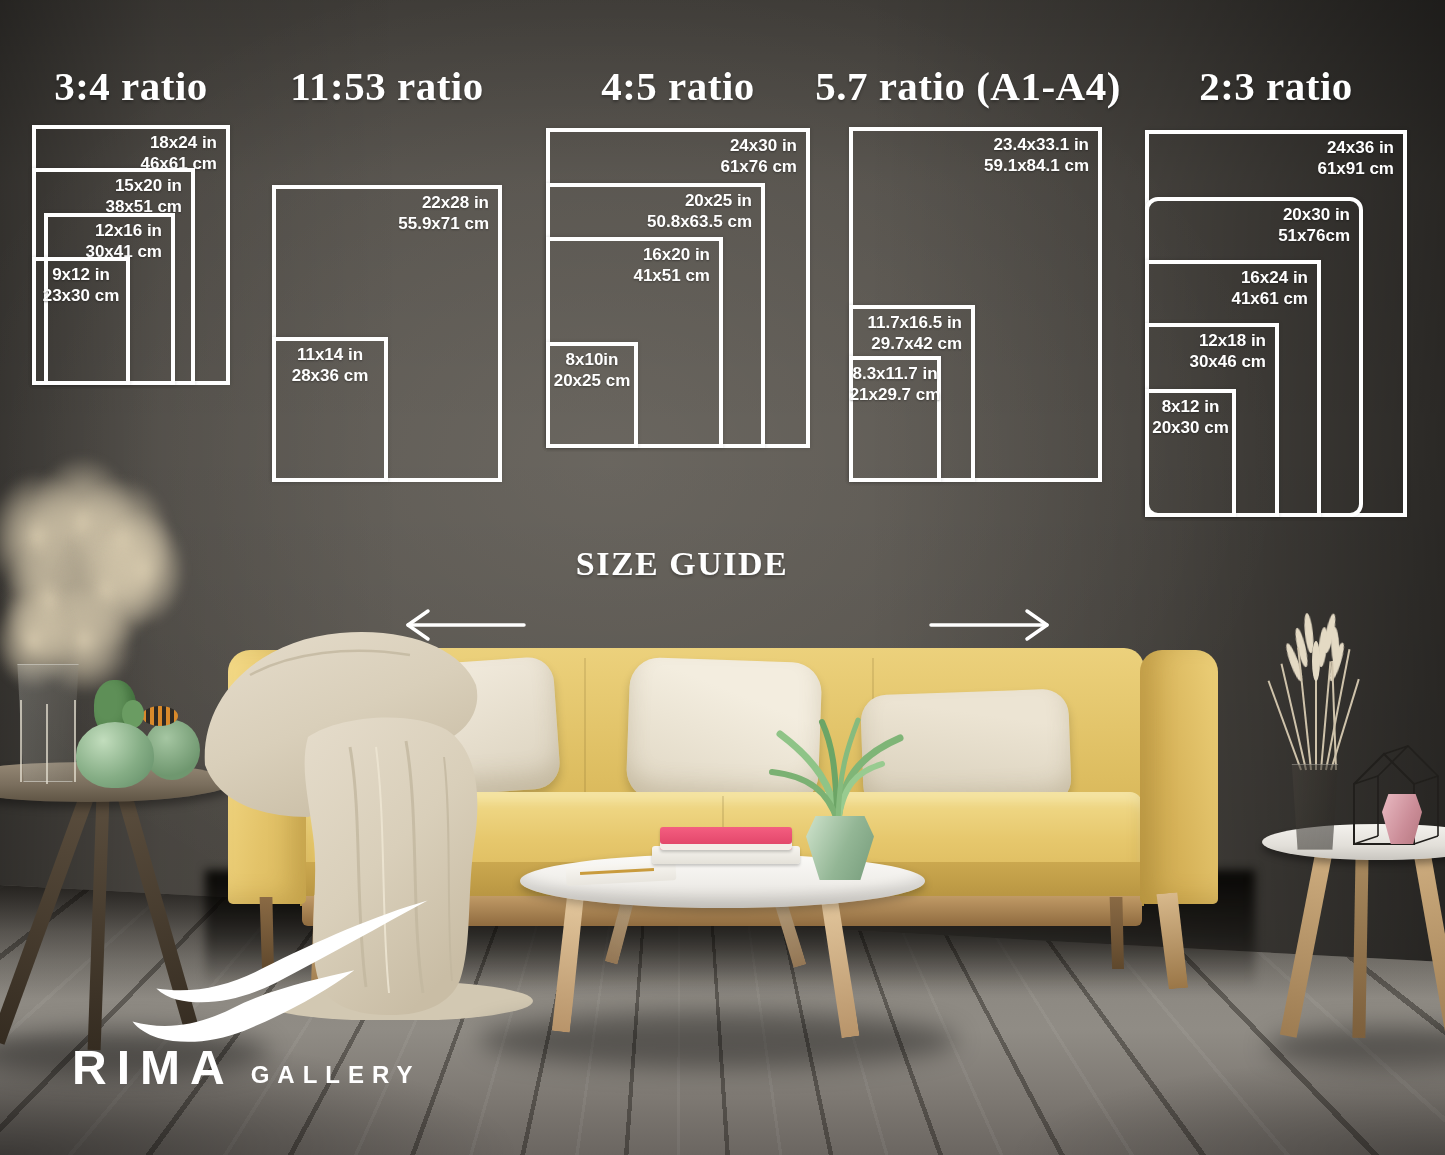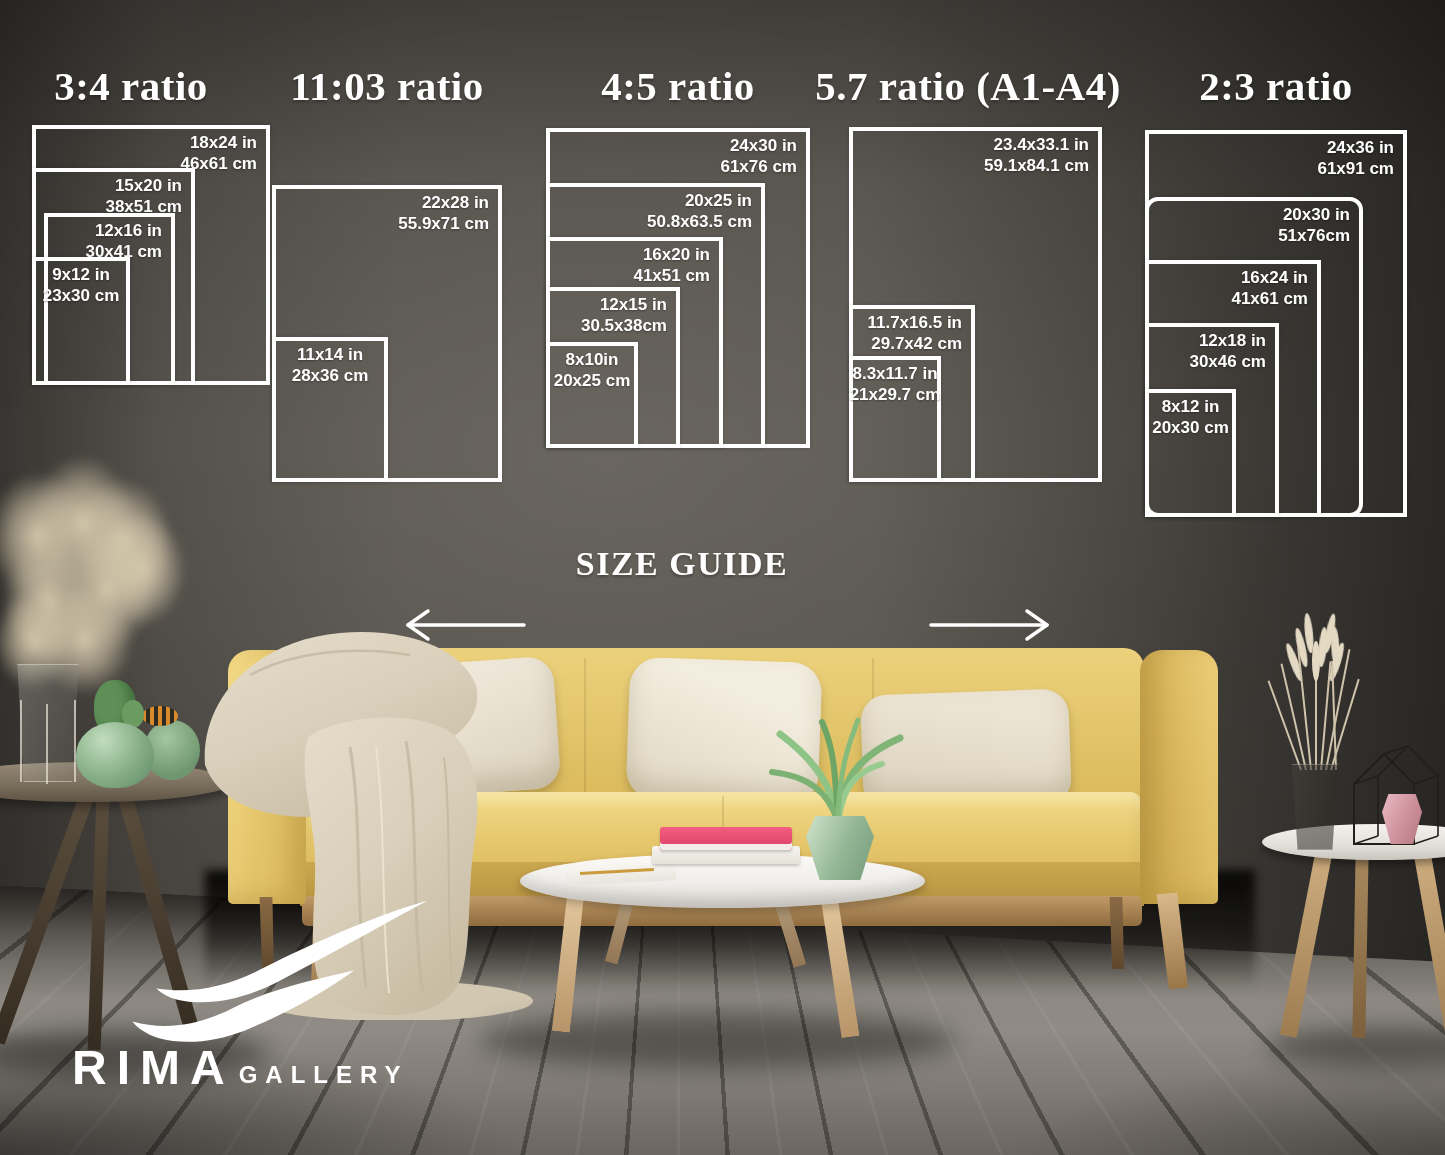--- a/index.html
+++ b/index.html
@@ -133,21 +133,21 @@
     white-space:nowrap;text-shadow:0 2px 3px rgba(0,0,0,0.3);}
   #sofa-width-note{left:730px;top:604px;transform:translateX(-50%);color:#fff;
     font-family:"Liberation Serif",serif;font-size:31px;white-space:nowrap;
     text-shadow:0 2px 3px rgba(0,0,0,0.3);}
   .arrow-svg{position:absolute;width:125px;height:36px;}
 
   
   #logo-swoosh{left:95px;top:895px;width:350px;height:165px;}
   #logo-text{left:72px;top:1044px;display:flex;align-items:flex-end;color:#fff;}
   #logo-brand{font-size:48px;font-weight:700;letter-spacing:10px;line-height:1;}
-  #logo-suffix{font-size:24px;font-weight:700;letter-spacing:8px;line-height:1;margin:0 0 5px 4px;}
+  #logo-suffix{font-size:24px;font-weight:700;letter-spacing:8px;line-height:1;margin:0 0 5px 16px;}
 </style>
 </head>
 <body>
 
 <div id="stage">
 
   <div id="wall" class="abs"></div>
   <div id="floor" class="abs"></div>
   <div id="sofa-contact-shadow" class="abs"></div>
 
@@ -276,21 +276,21 @@
         <path d="M76 106 C 81 70, 94 56, 120 48" stroke="#98cb90" stroke-width="6"></path>
         <path d="M76 106 C 66 75, 46 60, 10 56" stroke="#7bb173" stroke-width="6"></path>
         <path d="M76 106 C 77 55, 86 30, 96 4" stroke="#86bb7e" stroke-width="5"></path>
       </g>
     </svg>
     <div id="plant-pot" class="abs"></div>
   </div>
 
   <div id="size-guide-layer" class="abs">
       <div class="sg-group" style="left: 32px; top: 125px; width: 198px; height: 260px;">
-        <div class="sg-rect" style="width: 238px; height: 260px;">
+        <div class="sg-rect" style="width: 198px; height: 260px;">
           <div class="sg-label">
             <div>18x24 in</div>
             <div>46x61 cm</div>
           </div>
         </div>
         <div class="sg-rect" style="width: 163px; height: 217px;">
           <div class="sg-label">
             <div>15x20 in</div>
             <div>38x51 cm</div>
           </div>
@@ -316,44 +316,38 @@
             <div>55.9x71 cm</div>
           </div>
         </div>
         <div class="sg-rect" style="width: 116px; height: 145px;">
           <div class="sg-label centered">
             <div>11x14 in</div>
             <div>28x36 cm</div>
           </div>
         </div>
       </div>
-      <div class="ratio-title" style="left: 387px; top: 62px;">11:03 ratio</div>
+      <div class="ratio-title" style="left: 387px; top: 62px;">11:53 ratio</div>
       <div class="sg-group" style="left: 546px; top: 128px; width: 264px; height: 320px;">
         <div class="sg-rect" style="width: 264px; height: 320px;">
           <div class="sg-label">
             <div>24x30 in</div>
             <div>61x76 cm</div>
           </div>
         </div>
         <div class="sg-rect" style="width: 219px; height: 265px;">
           <div class="sg-label">
             <div>20x25 in</div>
             <div>50.8x63.5 cm</div>
           </div>
         </div>
         <div class="sg-rect" style="width: 177px; height: 211px;">
           <div class="sg-label">
             <div>16x20 in</div>
             <div>41x51 cm</div>
-          </div>
-        </div>
-        <div class="sg-rect" style="width: 134px; height: 161px;">
-          <div class="sg-label">
-            <div>12x15 in</div>
-            <div>30.5x38cm</div>
           </div>
         </div>
         <div class="sg-rect" style="width: 92px; height: 106px;">
           <div class="sg-label centered">
             <div>8x10in</div>
             <div>20x25 cm</div>
           </div>
         </div>
       </div>
       <div class="ratio-title" style="left: 678px; top: 62px;">4:5 ratio</div>

